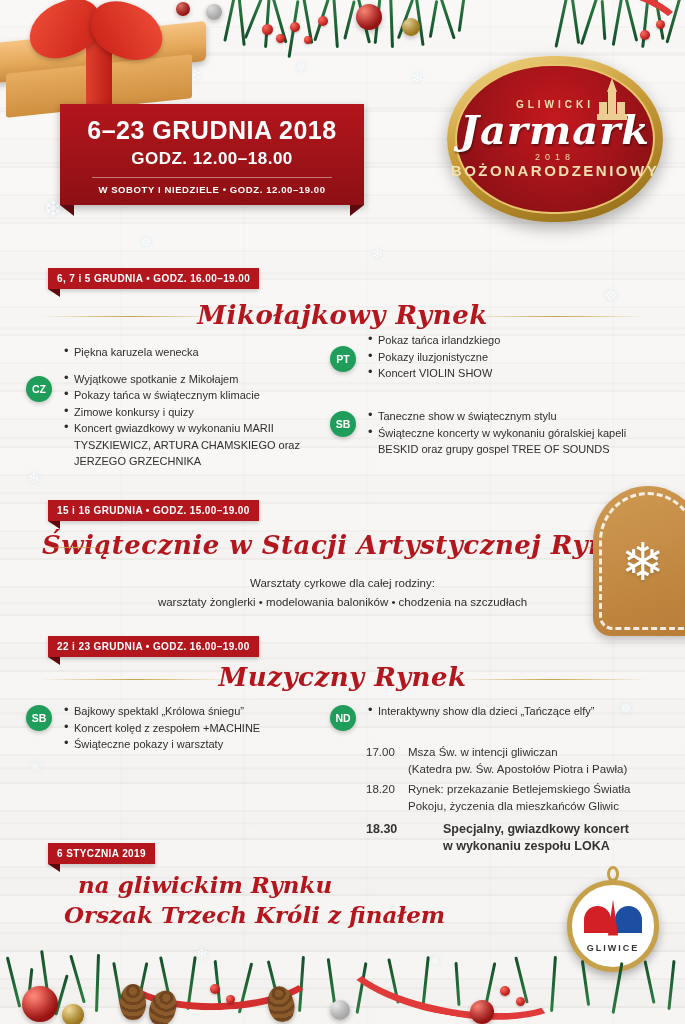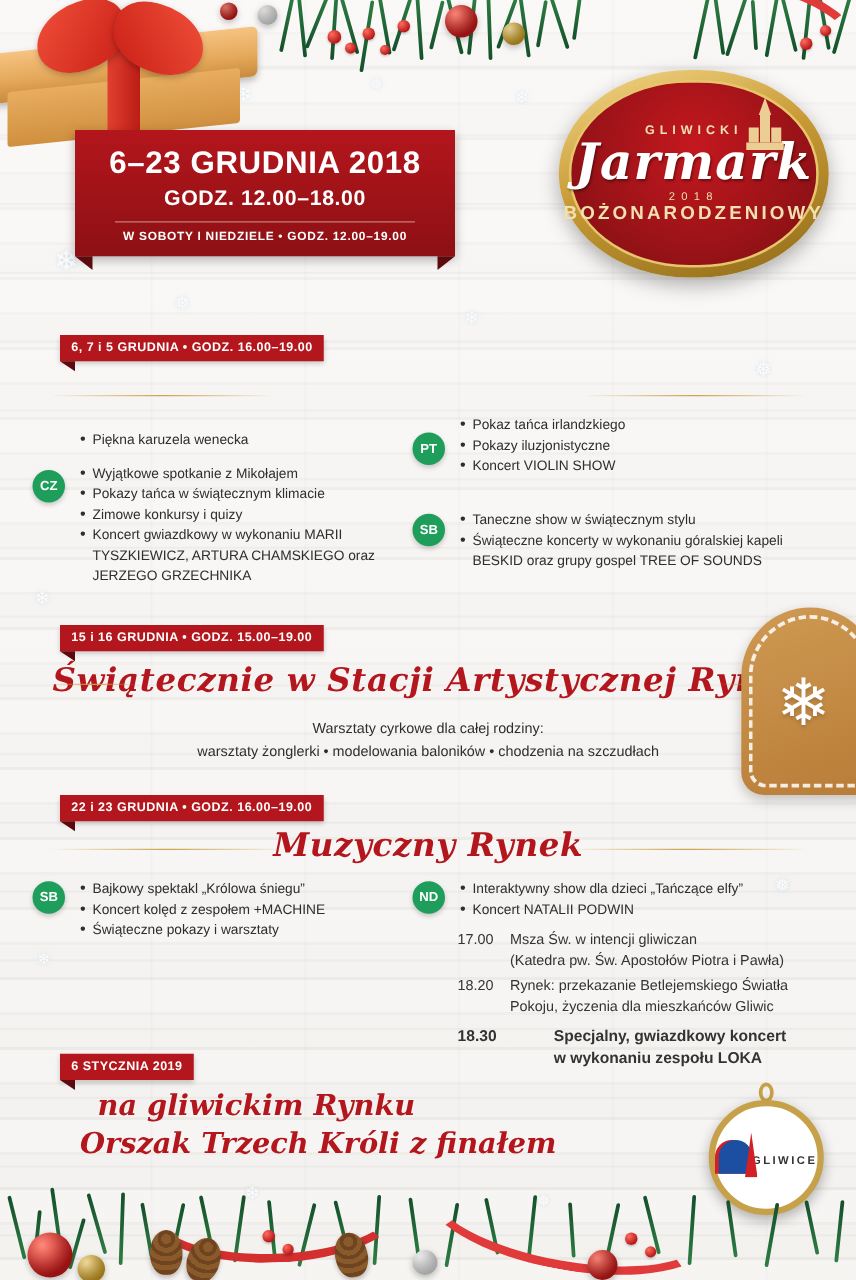--- a/index.html
+++ b/index.html
@@ -354,21 +354,21 @@
 
   
   .city-logo {
     position: absolute;
     right: 26px; bottom: 52px;
     width: 92px; height: 92px;
     border-radius: 50%;
     background: #fff;
     border: 5px solid #c7a14a;
     box-shadow: 0 4px 10px rgba(0,0,0,0.3);
-    display: flex; flex-direction: row;
+    display: flex; flex-direction: column;
     align-items: center; justify-content: center;
   }
   .city-mark { position: relative; width: 58px; height: 40px; }
   .city-arc-l, .city-arc-r {
     position: absolute; top: 6px;
     width: 27px; height: 27px;
     border-radius: 27px 27px 0 0;
   }
   .city-arc-l { left: 0; background: #d31f26; border-right: none; }
   .city-arc-r { right: 0; background: #1c4fa1; }
@@ -481,20 +481,21 @@
 
   <div class="date-banner">
     <div class="date-main">6–23 GRUDNIA 2018</div>
     <div class="date-hours">GODZ. 12.00–18.00</div>
     <div class="date-rule"></div>
     <div class="date-note">W SOBOTY I NIEDZIELE  •  GODZ. 12.00–19.00</div>
   </div>
 
   <div class="tag" style="left:48px;top:268px;">6, 7 i 5 GRUDNIA  •  GODZ. 16.00–19.00</div>
 
+  <div class="script-head" style="top:300px;">Mikołajkowy Rynek</div>
   <div class="hrule" style="left:40px;top:316px;width:180px;"></div>
   <div class="hrule" style="left:466px;top:316px;width:180px;"></div>
 
   <div class="badge" style="left:26px;top:376px;">CZ</div>
   <div class="bullets" style="left:62px;top:344px;width:262px;">
     <div class="li"><span>Piękna karuzela wenecka</span></div>
     <div class="li" style="margin-top:10px;"><span>Wyjątkowe spotkanie z Mikołajem</span></div>
     <div class="li"><span>Pokazy tańca w świątecznym klimacie</span></div>
     <div class="li"><span>Zimowe konkursy i quizy</span></div>
     <div class="li"><span>Koncert gwiazdkowy w wykonaniu MARII TYSZKIEWICZ, ARTURA CHAMSKIEGO oraz JERZEGO GRZECHNIKA</span></div>
@@ -531,21 +532,20 @@
   <div class="badge" style="left:26px;top:705px;">SB</div>
   <div class="bullets" style="left:62px;top:703px;width:262px;">
     <div class="li"><span>Bajkowy spektakl „Królowa śniegu”</span></div>
     <div class="li"><span>Koncert kolęd z zespołem +MACHINE</span></div>
     <div class="li"><span>Świąteczne pokazy i warsztaty</span></div>
   </div>
 
   <div class="badge" style="left:330px;top:705px;">ND</div>
   <div class="bullets" style="left:366px;top:703px;width:292px;">
     <div class="li"><span>Interaktywny show dla dzieci „Tańczące elfy”</span></div>
-    <div class="li"><span>Koncert NATALII PODWIN</span></div>
   </div>
 
   <div class="timed" style="left:366px;top:740px;width:296px;">
     <div class="row">
       <div class="t">17.00</div>
       <div>
         <div>Msza Św. w intencji gliwiczan</div>
         <div>(Katedra pw. Św. Apostołów Piotra i Pawła)</div>
       </div>
     </div>

